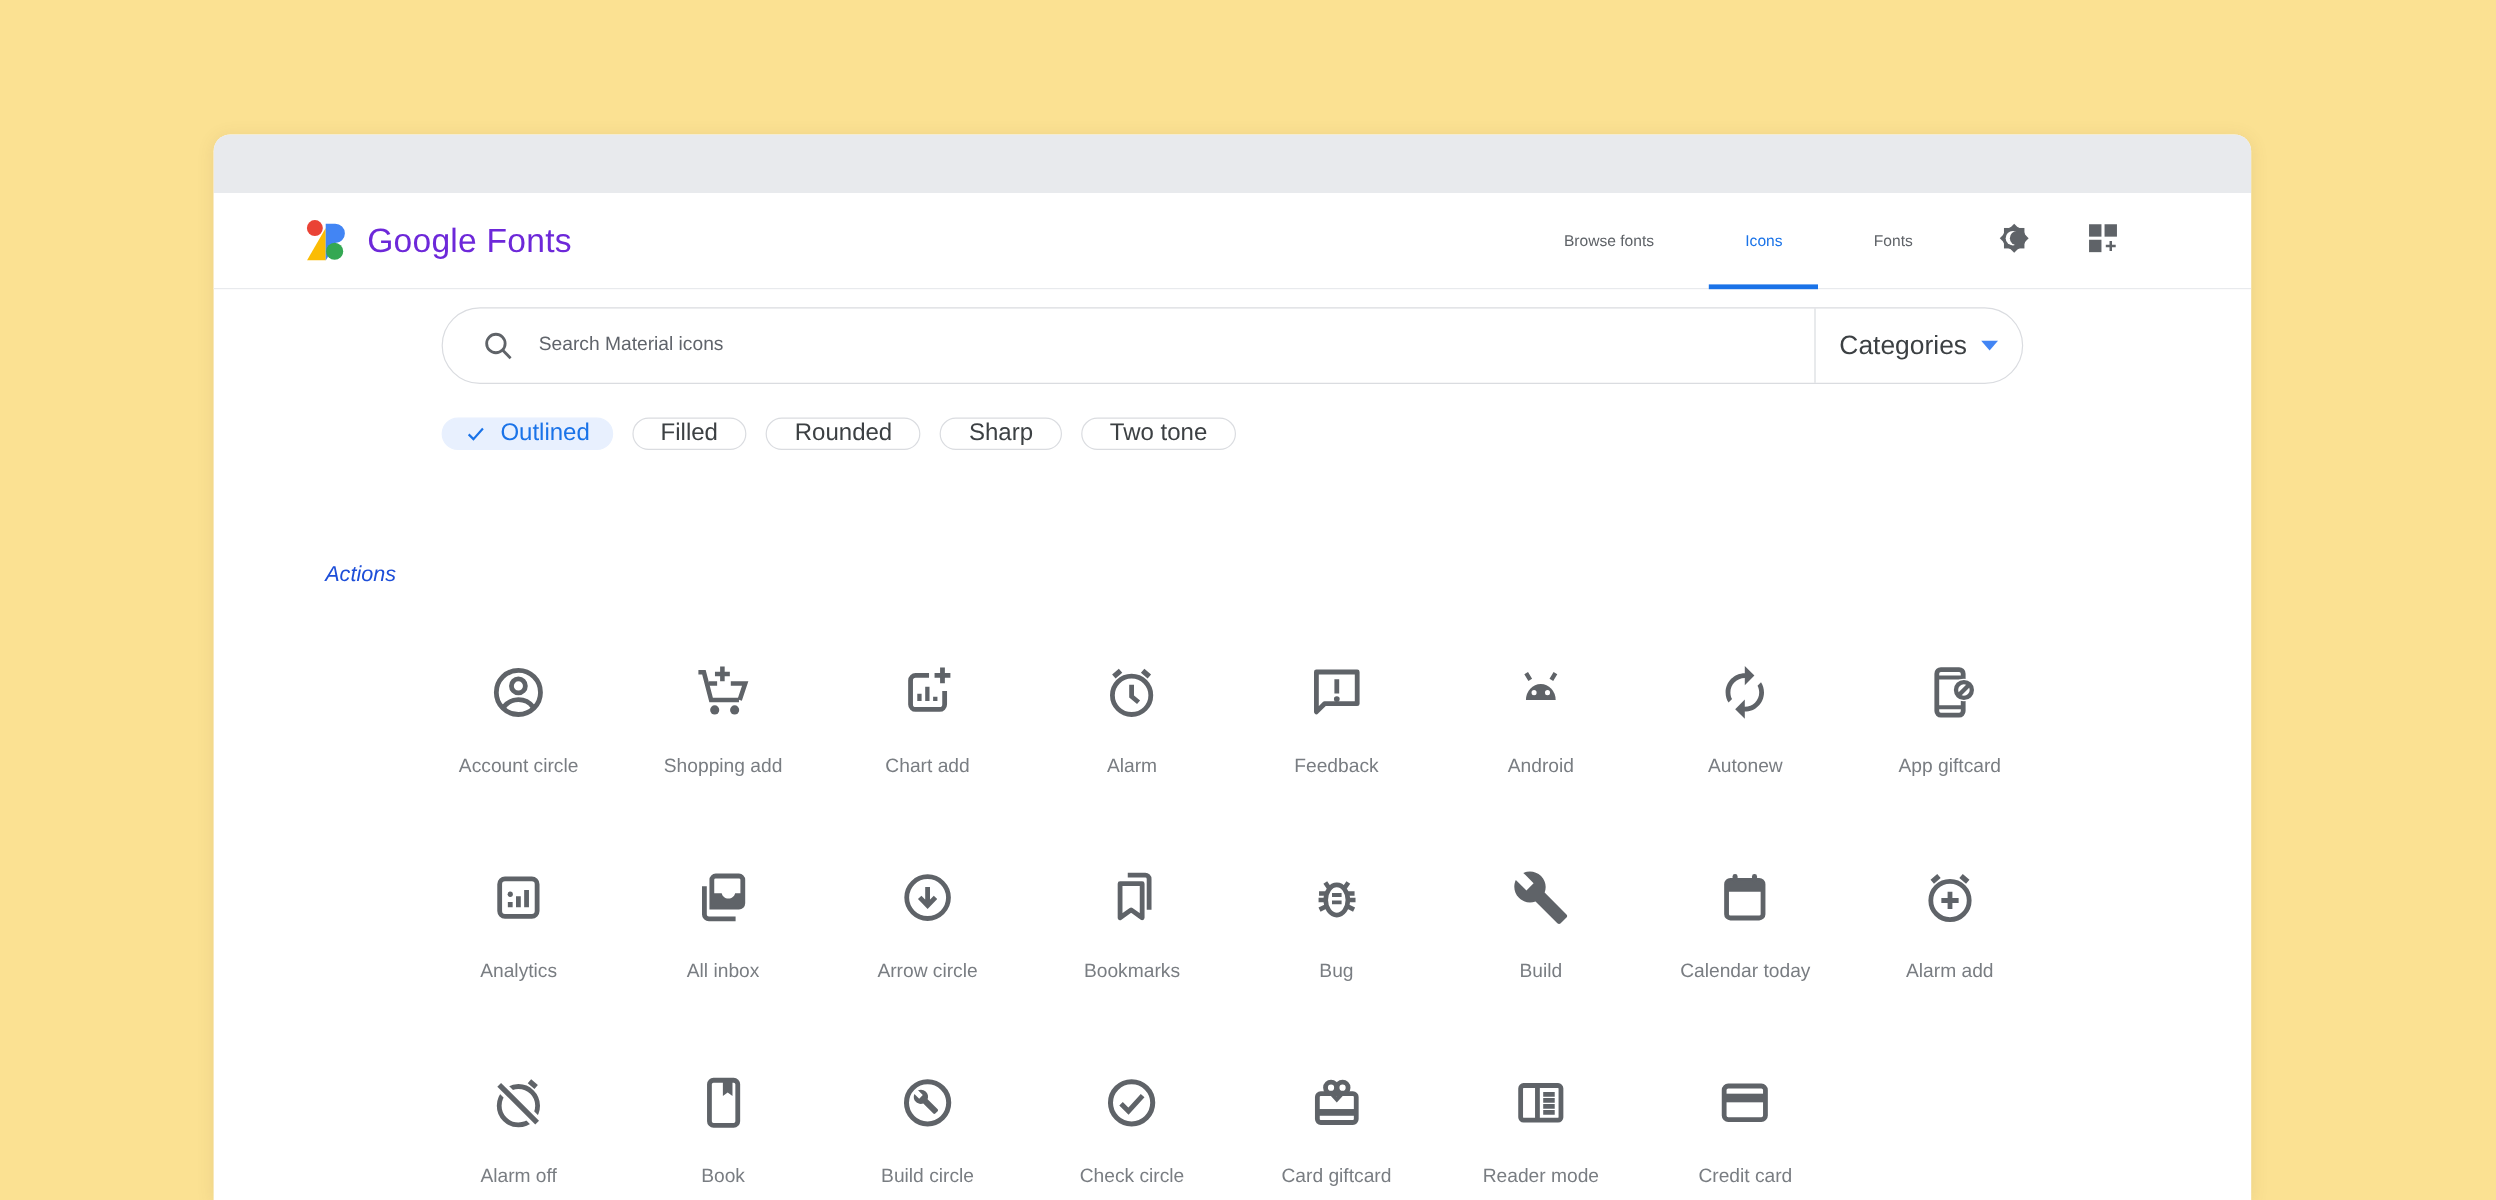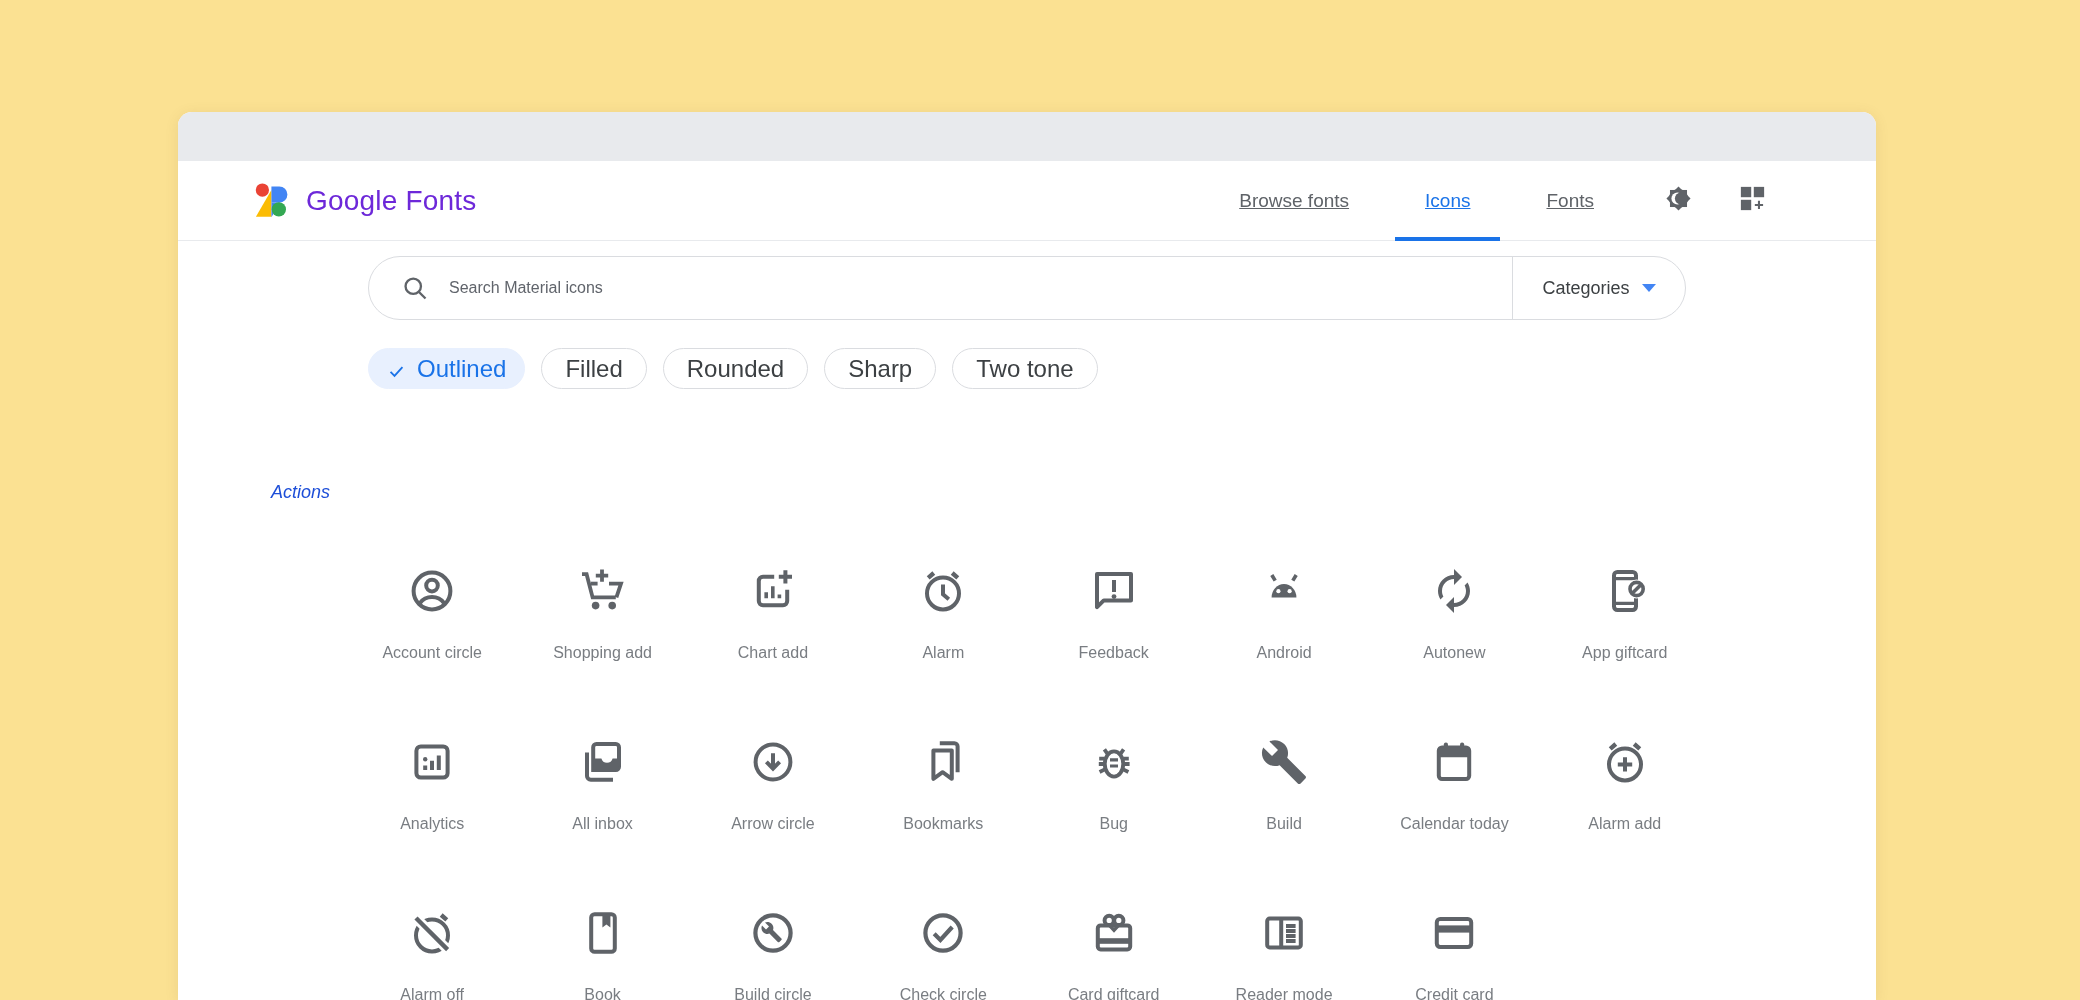--- a/index.html
+++ b/index.html
@@ -17,22 +17,22 @@
   .titlebar{height:49px;background:#e8eaed;}
   .header{
     height:79px;display:flex;align-items:center;
     padding:0 96px 0 76px;border-bottom:1px solid #e8eaed;position:relative;background:#fff;
   }
   .logo{display:flex;align-items:center;gap:14px;}
   .logo-mark svg{width:38px;height:38px;display:block;}
   .logo-text{font-size:28px;color:#6d28d9;letter-spacing:.2px;white-space:nowrap;}
   .nav{margin-left:auto;display:flex;align-items:center;height:100%;}
   .nav-item{
-    font-size:19px;color:#5f6368;height:100%;display:flex;align-items:center;
-    padding:0 38px;position:relative;cursor:pointer;white-space:nowrap;text-decoration:underline;
+    font-size:13px;color:#5f6368;height:100%;display:flex;align-items:center;
+    padding:0 38px;position:relative;cursor:pointer;white-space:nowrap;
   }
   .nav-item.active{color:#1a73e8;}
   .nav-item.active::after{
     content:"";position:absolute;left:8px;right:8px;bottom:-1px;height:4px;background:#1a73e8;
   }
   .hdr-iconbtn{
     width:56px;height:56px;display:flex;align-items:center;justify-content:center;
     color:#5f6368;cursor:pointer;margin-left:18px;
   }
   .hdr-iconbtn svg{width:31px;height:31px;}
@@ -44,31 +44,31 @@
   .search-left{flex:1;display:flex;align-items:center;padding-left:32px;gap:20px;}
   .search-left svg{width:28px;height:28px;color:#5f6368;flex:none;}
   .search-input{
     border:none;outline:none;flex:1;font-size:16px;color:#3c4043;background:transparent;
     font-family:inherit;padding:0;
   }
   .search-input::placeholder{color:#60646b;opacity:1;}
   .search-divider{width:1px;background:#dadce0;}
   .categories-btn{
     width:172px;display:flex;align-items:center;justify-content:center;gap:12px;
-    font-size:18px;color:#3c4043;cursor:pointer;
+    font-size:22px;color:#3c4043;cursor:pointer;
   }
   .caret-down{
     width:0;height:0;border-left:7px solid transparent;border-right:7px solid transparent;
     border-top:8px solid #4285f4;
   }
   
   .chips{margin:28px 0 0 190px;display:flex;gap:16px;}
   .chip{
-    height:41px;box-sizing:border-box;border-radius:21px;border:1px solid #dadce0;background:#fff;
-    color:#3c4043;font-size:24px;display:flex;align-items:center;padding:0 23px;cursor:pointer;
+    height:27px;box-sizing:border-box;border-radius:21px;border:1px solid #dadce0;background:#fff;
+    color:#3c4043;font-size:20px;display:flex;align-items:center;padding:0 23px;cursor:pointer;
     font-family:inherit;white-space:nowrap;
   }
   .chip.selected{
     background:#e8f0fe;border-color:#e8f0fe;color:#1a73e8;gap:11px;padding:0 18px;
   }
   .chip .chk{width:19px;height:19px;display:none;}
   .chip.selected .chk{display:block;}
   
   .section-title{margin:93px 0 0 93px;font-size:18px;color:#1d4ed8;font-style:italic;}
   .icon-grid{

